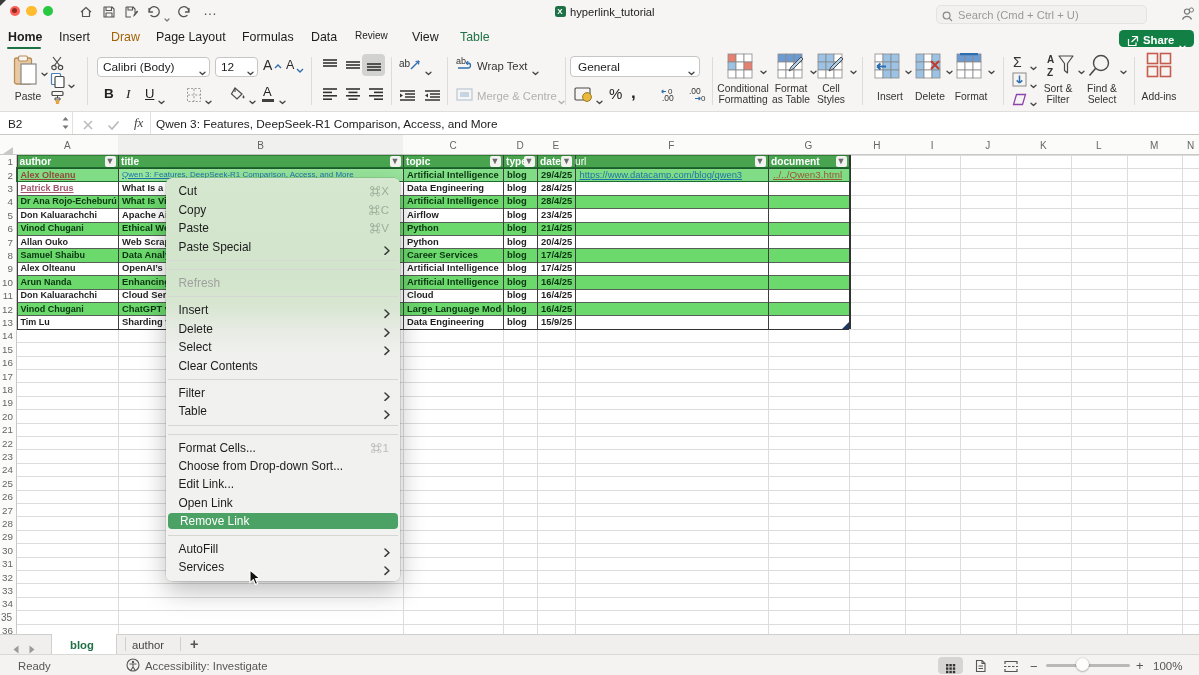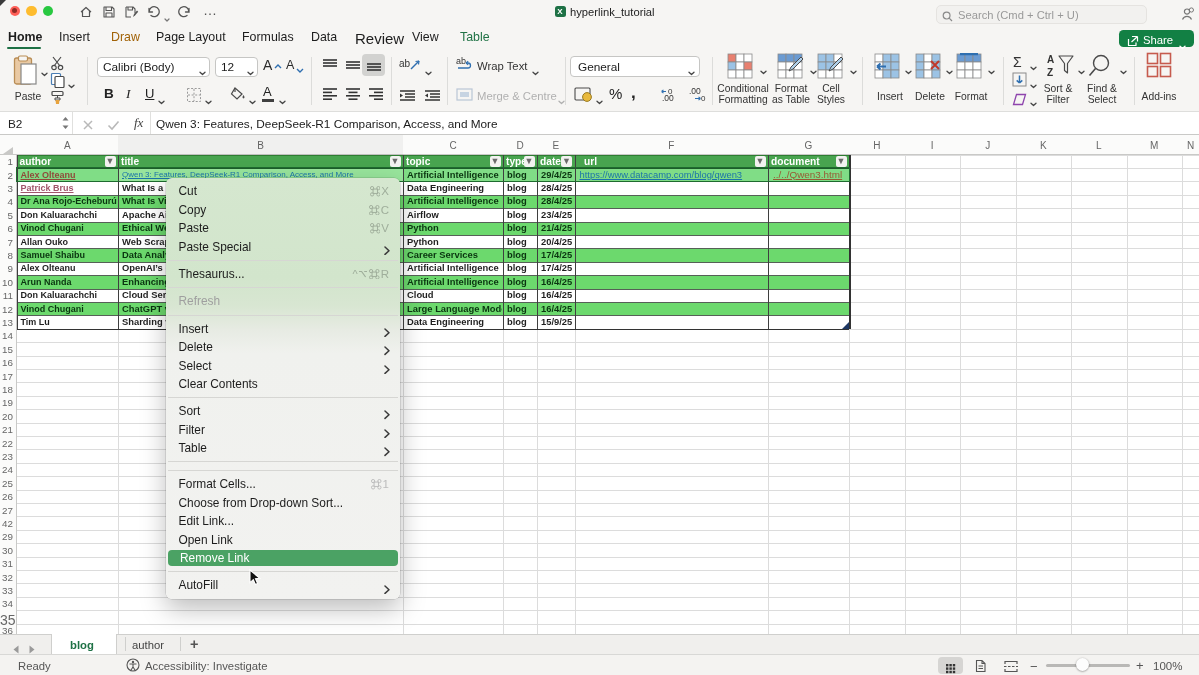--- a/index.html
+++ b/index.html
@@ -54,28 +54,28 @@
 <div class="abs" style="left:0;top:383.9px;width:13px;text-align:right;font-size:9.8px;color:#666">18</div>
 <div class="abs" style="left:0;top:397.3px;width:13px;text-align:right;font-size:9.8px;color:#666">19</div>
 <div class="abs" style="left:0;top:410.7px;width:13px;text-align:right;font-size:9.8px;color:#666">20</div>
 <div class="abs" style="left:0;top:424.1px;width:13px;text-align:right;font-size:9.8px;color:#666">21</div>
 <div class="abs" style="left:0;top:437.5px;width:13px;text-align:right;font-size:9.8px;color:#666">22</div>
 <div class="abs" style="left:0;top:450.9px;width:13px;text-align:right;font-size:9.8px;color:#666">23</div>
 <div class="abs" style="left:0;top:464.29999999999995px;width:13px;text-align:right;font-size:9.8px;color:#666">24</div>
 <div class="abs" style="left:0;top:477.70000000000005px;width:13px;text-align:right;font-size:9.8px;color:#666">25</div>
 <div class="abs" style="left:0;top:491.1px;width:13px;text-align:right;font-size:9.8px;color:#666">26</div>
 <div class="abs" style="left:0;top:504.5px;width:13px;text-align:right;font-size:9.8px;color:#666">27</div>
-<div class="abs" style="left:0;top:517.9px;width:13px;text-align:right;font-size:9.8px;color:#666">42</div>
+<div class="abs" style="left:0;top:517.9px;width:13px;text-align:right;font-size:9.8px;color:#666">28</div>
 <div class="abs" style="left:0;top:531.3px;width:13px;text-align:right;font-size:9.8px;color:#666">29</div>
 <div class="abs" style="left:0;top:544.7px;width:13px;text-align:right;font-size:9.8px;color:#666">30</div>
 <div class="abs" style="left:0;top:558.1px;width:13px;text-align:right;font-size:9.8px;color:#666">31</div>
 <div class="abs" style="left:0;top:571.5px;width:13px;text-align:right;font-size:9.8px;color:#666">32</div>
 <div class="abs" style="left:0;top:584.9px;width:13px;text-align:right;font-size:9.8px;color:#666">33</div>
 <div class="abs" style="left:0;top:598.3px;width:13px;text-align:right;font-size:9.8px;color:#666">34</div>
-<div class="abs" style="left:0;top:611.7px;width:13px;text-align:right;font-size:14px;color:#666">35</div>
+<div class="abs" style="left:0;top:611.7px;width:13px;text-align:center;font-size:10px;color:#666">35</div>
 <div class="abs" style="left:0;top:625.1px;width:13px;text-align:right;font-size:9.8px;color:#666">36</div>
 <div class="vline" style="left:118px;top:154.5px;height:479.5px;background:#dcdcdc"></div>
 <div class="vline" style="left:403px;top:154.5px;height:479.5px;background:#dcdcdc"></div>
 <div class="vline" style="left:503px;top:154.5px;height:479.5px;background:#dcdcdc"></div>
 <div class="vline" style="left:537px;top:154.5px;height:479.5px;background:#dcdcdc"></div>
 <div class="vline" style="left:574.5px;top:154.5px;height:479.5px;background:#dcdcdc"></div>
 <div class="vline" style="left:768px;top:154.5px;height:479.5px;background:#dcdcdc"></div>
 <div class="vline" style="left:849px;top:154.5px;height:479.5px;background:#dcdcdc"></div>
 <div class="vline" style="left:904.5px;top:154.5px;height:479.5px;background:#dcdcdc"></div>
 <div class="vline" style="left:960px;top:154.5px;height:479.5px;background:#dcdcdc"></div>
@@ -155,21 +155,21 @@
 <div class="cell" style="left:17.0px;top:155.6px;width:90.5px;height:13.4px;line-height:12.4px;color:#fff;font-weight:bold;font-size:10.2px;padding-left:2.5px">author</div>
 <div class="abs" style="left:104.5px;top:155.79999999999998px;width:11px;height:11px;background:#f2f2f0;border-radius:2px;text-align:center;line-height:11px;font-size:9px;color:#6a6a6a">▼</div>
 <div class="cell" style="left:118.5px;top:155.6px;width:274px;height:13.4px;line-height:12.4px;color:#fff;font-weight:bold;font-size:10.2px;padding-left:2.5px">title</div>
 <div class="abs" style="left:389.5px;top:155.79999999999998px;width:11px;height:11px;background:#f2f2f0;border-radius:2px;text-align:center;line-height:11px;font-size:9px;color:#6a6a6a">▼</div>
 <div class="cell" style="left:403.5px;top:155.6px;width:89px;height:13.4px;line-height:12.4px;color:#fff;font-weight:bold;font-size:10.2px;padding-left:2.5px">topic</div>
 <div class="abs" style="left:489.5px;top:155.79999999999998px;width:11px;height:11px;background:#f2f2f0;border-radius:2px;text-align:center;line-height:11px;font-size:9px;color:#6a6a6a">▼</div>
 <div class="cell" style="left:503.5px;top:155.6px;width:23px;height:13.4px;line-height:12.4px;color:#fff;font-weight:bold;font-size:10.2px;padding-left:2.5px">type</div>
 <div class="abs" style="left:523.5px;top:155.79999999999998px;width:11px;height:11px;background:#f2f2f0;border-radius:2px;text-align:center;line-height:11px;font-size:9px;color:#6a6a6a">▼</div>
 <div class="cell" style="left:537.5px;top:155.6px;width:26.5px;height:13.4px;line-height:12.4px;color:#fff;font-weight:bold;font-size:10.2px;padding-left:2.5px">date</div>
 <div class="abs" style="left:561.0px;top:155.79999999999998px;width:11px;height:11px;background:#f2f2f0;border-radius:2px;text-align:center;line-height:11px;font-size:9px;color:#6a6a6a">▼</div>
-<div class="cell" style="left:575.0px;top:155.6px;width:182.5px;height:13.4px;line-height:12.4px;color:#fff;font-weight:bold;font-size:10.2px;padding-left:9px">url</div>
+<div class="cell" style="left:575.0px;top:155.6px;width:182.5px;height:13.4px;line-height:12.4px;color:#fff;font-weight:normal;font-size:10.2px;padding-left:0">url</div>
 <div class="abs" style="left:754.5px;top:155.79999999999998px;width:11px;height:11px;background:#f2f2f0;border-radius:2px;text-align:center;line-height:11px;font-size:9px;color:#6a6a6a">▼</div>
 <div class="cell" style="left:768.5px;top:155.6px;width:70px;height:13.4px;line-height:12.4px;color:#fff;font-weight:bold;font-size:10.2px;padding-left:2.5px">document</div>
 <div class="abs" style="left:835.5px;top:155.79999999999998px;width:11px;height:11px;background:#f2f2f0;border-radius:2px;text-align:center;line-height:11px;font-size:9px;color:#6a6a6a">▼</div>
 <div class="cell" style="left:17.5px;top:168.5px;width:99.5px;height:13.4px;line-height:12.4px;font-size:9px;font-weight:bold;color:#8e4b3a;text-decoration:underline">Alex Olteanu</div>
 <div class="cell" style="left:119px;top:168.5px;width:283px;height:13.4px;line-height:12.4px;color:#1b74a8;text-decoration:underline;font-size:8px">Qwen 3: Features, DeepSeek-R1 Comparison, Access, and More</div>
 <div class="cell" style="left:404px;top:168.5px;width:98px;height:13.4px;line-height:12.4px;color:#0a3510;font-size:9.4px;font-weight:bold">Artificial Intelligence</div>
 <div class="cell" style="left:504px;top:168.5px;width:32px;height:13.4px;line-height:12.4px;color:#0a3510;font-size:9.4px;font-weight:bold">blog</div>
 <div class="cell" style="left:538px;top:168.5px;width:34.5px;height:13.4px;line-height:12.4px;color:#0a3510;font-size:9.4px;font-weight:bold;text-align:right;padding-right:2px">29/4/25</div>
 <div class="cell" style="left:17.5px;top:181.9px;width:99.5px;height:13.4px;line-height:12.4px;font-size:9px;font-weight:bold;color:#a2556b;text-decoration:underline">Patrick Brus</div>
 <div class="cell" style="left:119px;top:181.9px;width:283px;height:13.4px;line-height:12.4px;color:#1f1f1f;font-size:9.4px;font-weight:bold">What Is a Data Lakehouse? Architecture and Benefits</div>
@@ -268,29 +268,29 @@
       <path d="M2.5 12.5 A4.8 4.8 0 0 1 11.5 12.5" fill="none" stroke="#777" stroke-width="1.2"></path>
       <circle cx="11.4" cy="3" r="2.1" fill="#f6f5f3" stroke="#777" stroke-width="1"></circle>
     </svg></div>
 <div class="abs" style="left:0;top:28px;width:1199px;height:22px;background:#f6f5f3"></div>
 <div class="abs" style="left:8px;top:30px;font-size:12.4px;color:#1d1d1d;font-weight:bold">Home</div>
 <div class="abs" style="left:59px;top:30px;font-size:12.4px;color:#1d1d1d;font-weight:normal">Insert</div>
 <div class="abs" style="left:111px;top:30px;font-size:12.4px;color:#a16207;font-weight:normal">Draw</div>
 <div class="abs" style="left:156px;top:30px;font-size:12.4px;color:#1d1d1d;font-weight:normal">Page Layout</div>
 <div class="abs" style="left:242px;top:30px;font-size:12.4px;color:#1d1d1d;font-weight:normal">Formulas</div>
 <div class="abs" style="left:311px;top:30px;font-size:12.4px;color:#1d1d1d;font-weight:normal">Data</div>
-<div class="abs" style="left:355px;top:30px;font-size:15px;color:#1d1d1d;font-weight:normal">Review</div>
+<div class="abs" style="left:355px;top:30px;font-size:10px;color:#1d1d1d;font-weight:normal">Review</div>
 <div class="abs" style="left:412px;top:30px;font-size:12.4px;color:#1d1d1d;font-weight:normal">View</div>
 <div class="abs" style="left:460px;top:30px;font-size:12.4px;color:#217346;font-weight:normal">Table</div>
 <div class="abs" style="left:7px;top:46.5px;width:34px;height:2.5px;background:#1e7145;border-radius:2px"></div>
 <div class="abs" style="left:1119px;top:30px;width:75px;height:17px;border-radius:4.5px;background:#128044;color:#fff"></div>
 <div class="abs" style="left:1127px;top:32.8px"><svg width="12" height="12" viewBox="0 0 12 12" style="">
       <path d="M1.5 4 V10.5 H9 V7.5 M5 1.5 H10.5 M10.5 1.5 V6.5 M10.5 1.5 L4.5 7" fill="none" stroke="#fff" stroke-width="1.2" stroke-linejoin="round"></path>
     </svg></div>
-<div class="abs" style="left:1143px;top:33.5px;font-size:11.3px;color:#fff;font-weight:normal">Share</div>
+<div class="abs" style="left:1143px;top:33.5px;font-size:11.3px;color:#fff;font-weight:bold">Share</div>
 <div class="abs" style="left:1179px;top:36.5px"><svg width="7" height="7" viewBox="0 0 7 7" style="">
       <path d="M1 2.3 L3.5 4.6 L6 2.3" fill="none" stroke="#fff" stroke-width="1.4" stroke-linecap="round" stroke-linejoin="round"></path>
     </svg></div>
 <div class="abs" style="left:0;top:50px;width:1199px;height:62px;background:#f6f5f3;border-bottom:1px solid #dededc"></div>
 <div class="gsep" style="left:87px"></div>
 <div class="gsep" style="left:311px"></div>
 <div class="gsep" style="left:391px"></div>
 <div class="gsep" style="left:447px"></div>
 <div class="gsep" style="left:565px"></div>
 <div class="gsep" style="left:712px"></div>
@@ -677,52 +677,40 @@
           <circle cx="8.4" cy="2.1" r="1.6227272727272728" fill="none" stroke="#9fae9b" stroke-width="0.9545454545454546"></circle>
           <circle cx="2.1" cy="8.4" r="1.6227272727272728" fill="none" stroke="#9fae9b" stroke-width="0.9545454545454546"></circle>
           <circle cx="8.4" cy="8.4" r="1.6227272727272728" fill="none" stroke="#9fae9b" stroke-width="0.9545454545454546"></circle>
         </svg>V</span></div>
 <div class="mi" style="color:#1c1c1c">Paste Special<span class="ar"><svg width="6" height="9.4" viewBox="0 0 6 9.4" style="">
           <path d="M1 1 L5 4.7 L1 8.4" fill="none" stroke="#3a3a3a" stroke-width="1.5" stroke-linecap="round" stroke-linejoin="round"></path>
         </svg></span></div>
 <div class="msep">
       <div></div>
     </div>
-<div class="mi" style="color:#1c1c1c">Thesaurus...<span class="sc" style="font-size:11.5px;letter-spacing:0.5px;color:#9fae9b"><span style="font-size:11px">^</span><svg width="10" height="10" viewBox="0 0 10 10" style="vertical-align:-1px;margin-right:1px">
-          <path d="M1 2.5 h2.6 l4 5.5 M6.2 2.5 h2.8" fill="none" stroke="#9fae9b" stroke-width="1.2"></path>
-        </svg><svg width="10.5" height="10.5" viewBox="0 0 10.5 10.5" style="vertical-align:-1.5px;margin-right:1px">
-          <rect x="3.0545454545454547" y="3.0545454545454547" width="4.390909090909091" height="4.390909090909091" fill="none" stroke="#9fae9b" stroke-width="0.9545454545454546"></rect>
-          <circle cx="2.1" cy="2.1" r="1.6227272727272728" fill="none" stroke="#9fae9b" stroke-width="0.9545454545454546"></circle>
-          <circle cx="8.4" cy="2.1" r="1.6227272727272728" fill="none" stroke="#9fae9b" stroke-width="0.9545454545454546"></circle>
-          <circle cx="2.1" cy="8.4" r="1.6227272727272728" fill="none" stroke="#9fae9b" stroke-width="0.9545454545454546"></circle>
-          <circle cx="8.4" cy="8.4" r="1.6227272727272728" fill="none" stroke="#9fae9b" stroke-width="0.9545454545454546"></circle>
-        </svg>R</span></div>
 <div class="msep">
       <div></div>
     </div>
 <div class="mi" style="color:#9f9f9f">Refresh</div>
 <div class="msep">
       <div></div>
     </div>
 <div class="mi" style="color:#1c1c1c">Insert<span class="ar"><svg width="6" height="9.4" viewBox="0 0 6 9.4" style="">
           <path d="M1 1 L5 4.7 L1 8.4" fill="none" stroke="#3a3a3a" stroke-width="1.5" stroke-linecap="round" stroke-linejoin="round"></path>
         </svg></span></div>
 <div class="mi" style="color:#1c1c1c">Delete<span class="ar"><svg width="6" height="9.4" viewBox="0 0 6 9.4" style="">
           <path d="M1 1 L5 4.7 L1 8.4" fill="none" stroke="#3a3a3a" stroke-width="1.5" stroke-linecap="round" stroke-linejoin="round"></path>
         </svg></span></div>
 <div class="mi" style="color:#1c1c1c">Select<span class="ar"><svg width="6" height="9.4" viewBox="0 0 6 9.4" style="">
           <path d="M1 1 L5 4.7 L1 8.4" fill="none" stroke="#3a3a3a" stroke-width="1.5" stroke-linecap="round" stroke-linejoin="round"></path>
         </svg></span></div>
 <div class="mi" style="color:#1c1c1c">Clear Contents</div>
 <div class="msep">
       <div></div>
     </div>
-<div class="mi" style="color:#1c1c1c">Sort<span class="ar"><svg width="6" height="9.4" viewBox="0 0 6 9.4" style="">
-          <path d="M1 1 L5 4.7 L1 8.4" fill="none" stroke="#3a3a3a" stroke-width="1.5" stroke-linecap="round" stroke-linejoin="round"></path>
-        </svg></span></div>
 <div class="mi" style="color:#1c1c1c">Filter<span class="ar"><svg width="6" height="9.4" viewBox="0 0 6 9.4" style="">
           <path d="M1 1 L5 4.7 L1 8.4" fill="none" stroke="#3a3a3a" stroke-width="1.5" stroke-linecap="round" stroke-linejoin="round"></path>
         </svg></span></div>
 <div class="mi" style="color:#1c1c1c">Table<span class="ar"><svg width="6" height="9.4" viewBox="0 0 6 9.4" style="">
           <path d="M1 1 L5 4.7 L1 8.4" fill="none" stroke="#3a3a3a" stroke-width="1.5" stroke-linecap="round" stroke-linejoin="round"></path>
         </svg></span></div>
 <div class="msep">
       <div></div>
     </div>
 <div class="msep">
@@ -738,15 +726,18 @@
 <div class="mi" style="color:#1c1c1c">Choose from Drop-down Sort...</div>
 <div class="mi" style="color:#1c1c1c">Edit Link...</div>
 <div class="mi" style="color:#1c1c1c">Open Link</div>
 <div class="mi" style="background:#4ba264;border-radius:4px;margin:1.2px 1.5px;height:16px;line-height:16px;color:#fff">Remove Link</div>
 <div class="msep">
       <div></div>
     </div>
 <div class="mi" style="color:#1c1c1c">AutoFill<span class="ar"><svg width="6" height="9.4" viewBox="0 0 6 9.4" style="">
           <path d="M1 1 L5 4.7 L1 8.4" fill="none" stroke="#3a3a3a" stroke-width="1.5" stroke-linecap="round" stroke-linejoin="round"></path>
         </svg></span></div>
+<div class="mi" style="color:#1c1c1c">Services<span class="ar"><svg width="6" height="9.4" viewBox="0 0 6 9.4" style="">
+          <path d="M1 1 L5 4.7 L1 8.4" fill="none" stroke="#3a3a3a" stroke-width="1.5" stroke-linecap="round" stroke-linejoin="round"></path>
+        </svg></span></div>
 </div>
 <div class="abs" style="left:247px;top:568.5px"><svg width="15" height="17" viewBox="0 0 15 17" style="">
       <path d="M3 1 L3 13.6 L6.3 10.7 L8.4 15.4 L10.6 14.4 L8.5 9.8 L12.8 9.4 Z" fill="#111" stroke="#fff" stroke-width="1.1"></path>
     </svg></div>
 </body></html>

